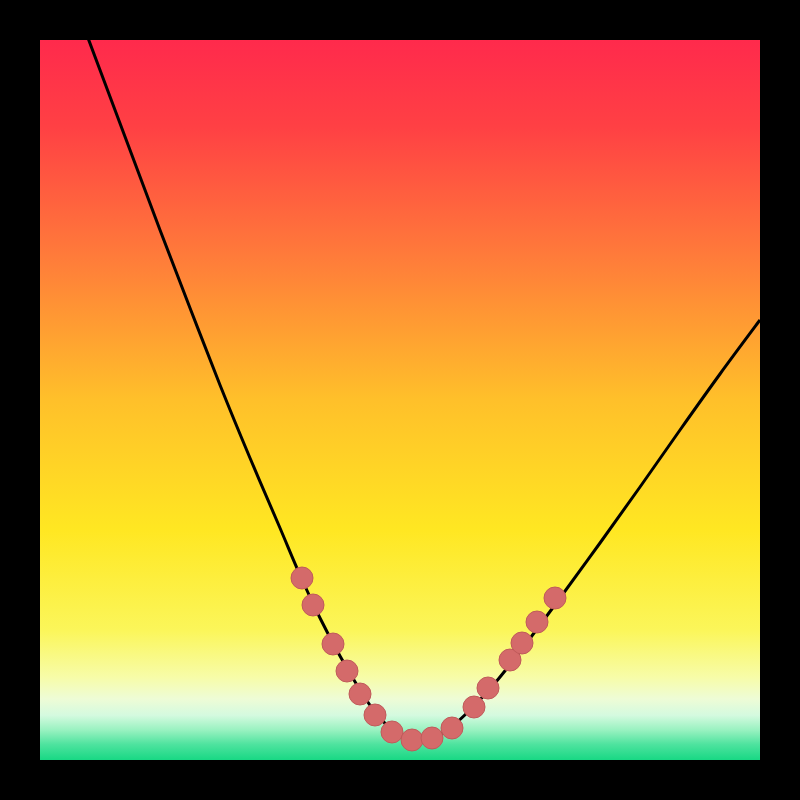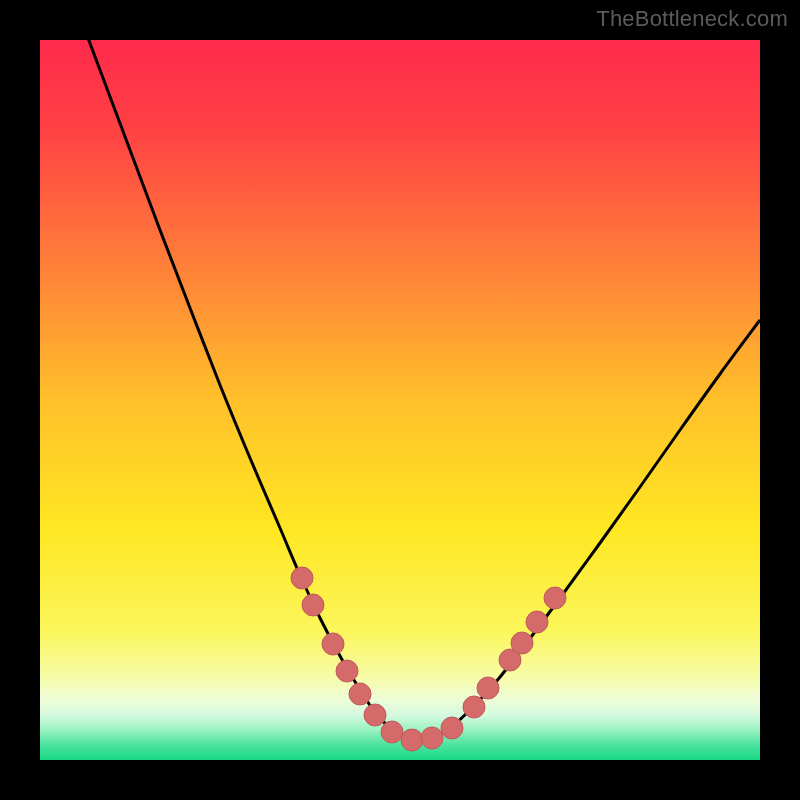--- a/index.html
+++ b/index.html
@@ -95,14 +95,13 @@
           <circle cx="434" cy="667" r="11" fill="#d46a6a" stroke="#c05a5a" stroke-width="1"></circle>
           <circle cx="448" cy="648" r="11" fill="#d46a6a" stroke="#c05a5a" stroke-width="1"></circle>
           <circle cx="470" cy="620" r="11" fill="#d46a6a" stroke="#c05a5a" stroke-width="1"></circle>
           <circle cx="482" cy="603" r="11" fill="#d46a6a" stroke="#c05a5a" stroke-width="1"></circle>
           <circle cx="497" cy="582" r="11" fill="#d46a6a" stroke="#c05a5a" stroke-width="1"></circle>
           <circle cx="515" cy="558" r="11" fill="#d46a6a" stroke="#c05a5a" stroke-width="1"></circle>
         </g>
     </svg>
   </div>
 
-  <div class="watermark">TheBottleneck.com</div>
 </div>
 
 </body></html>

